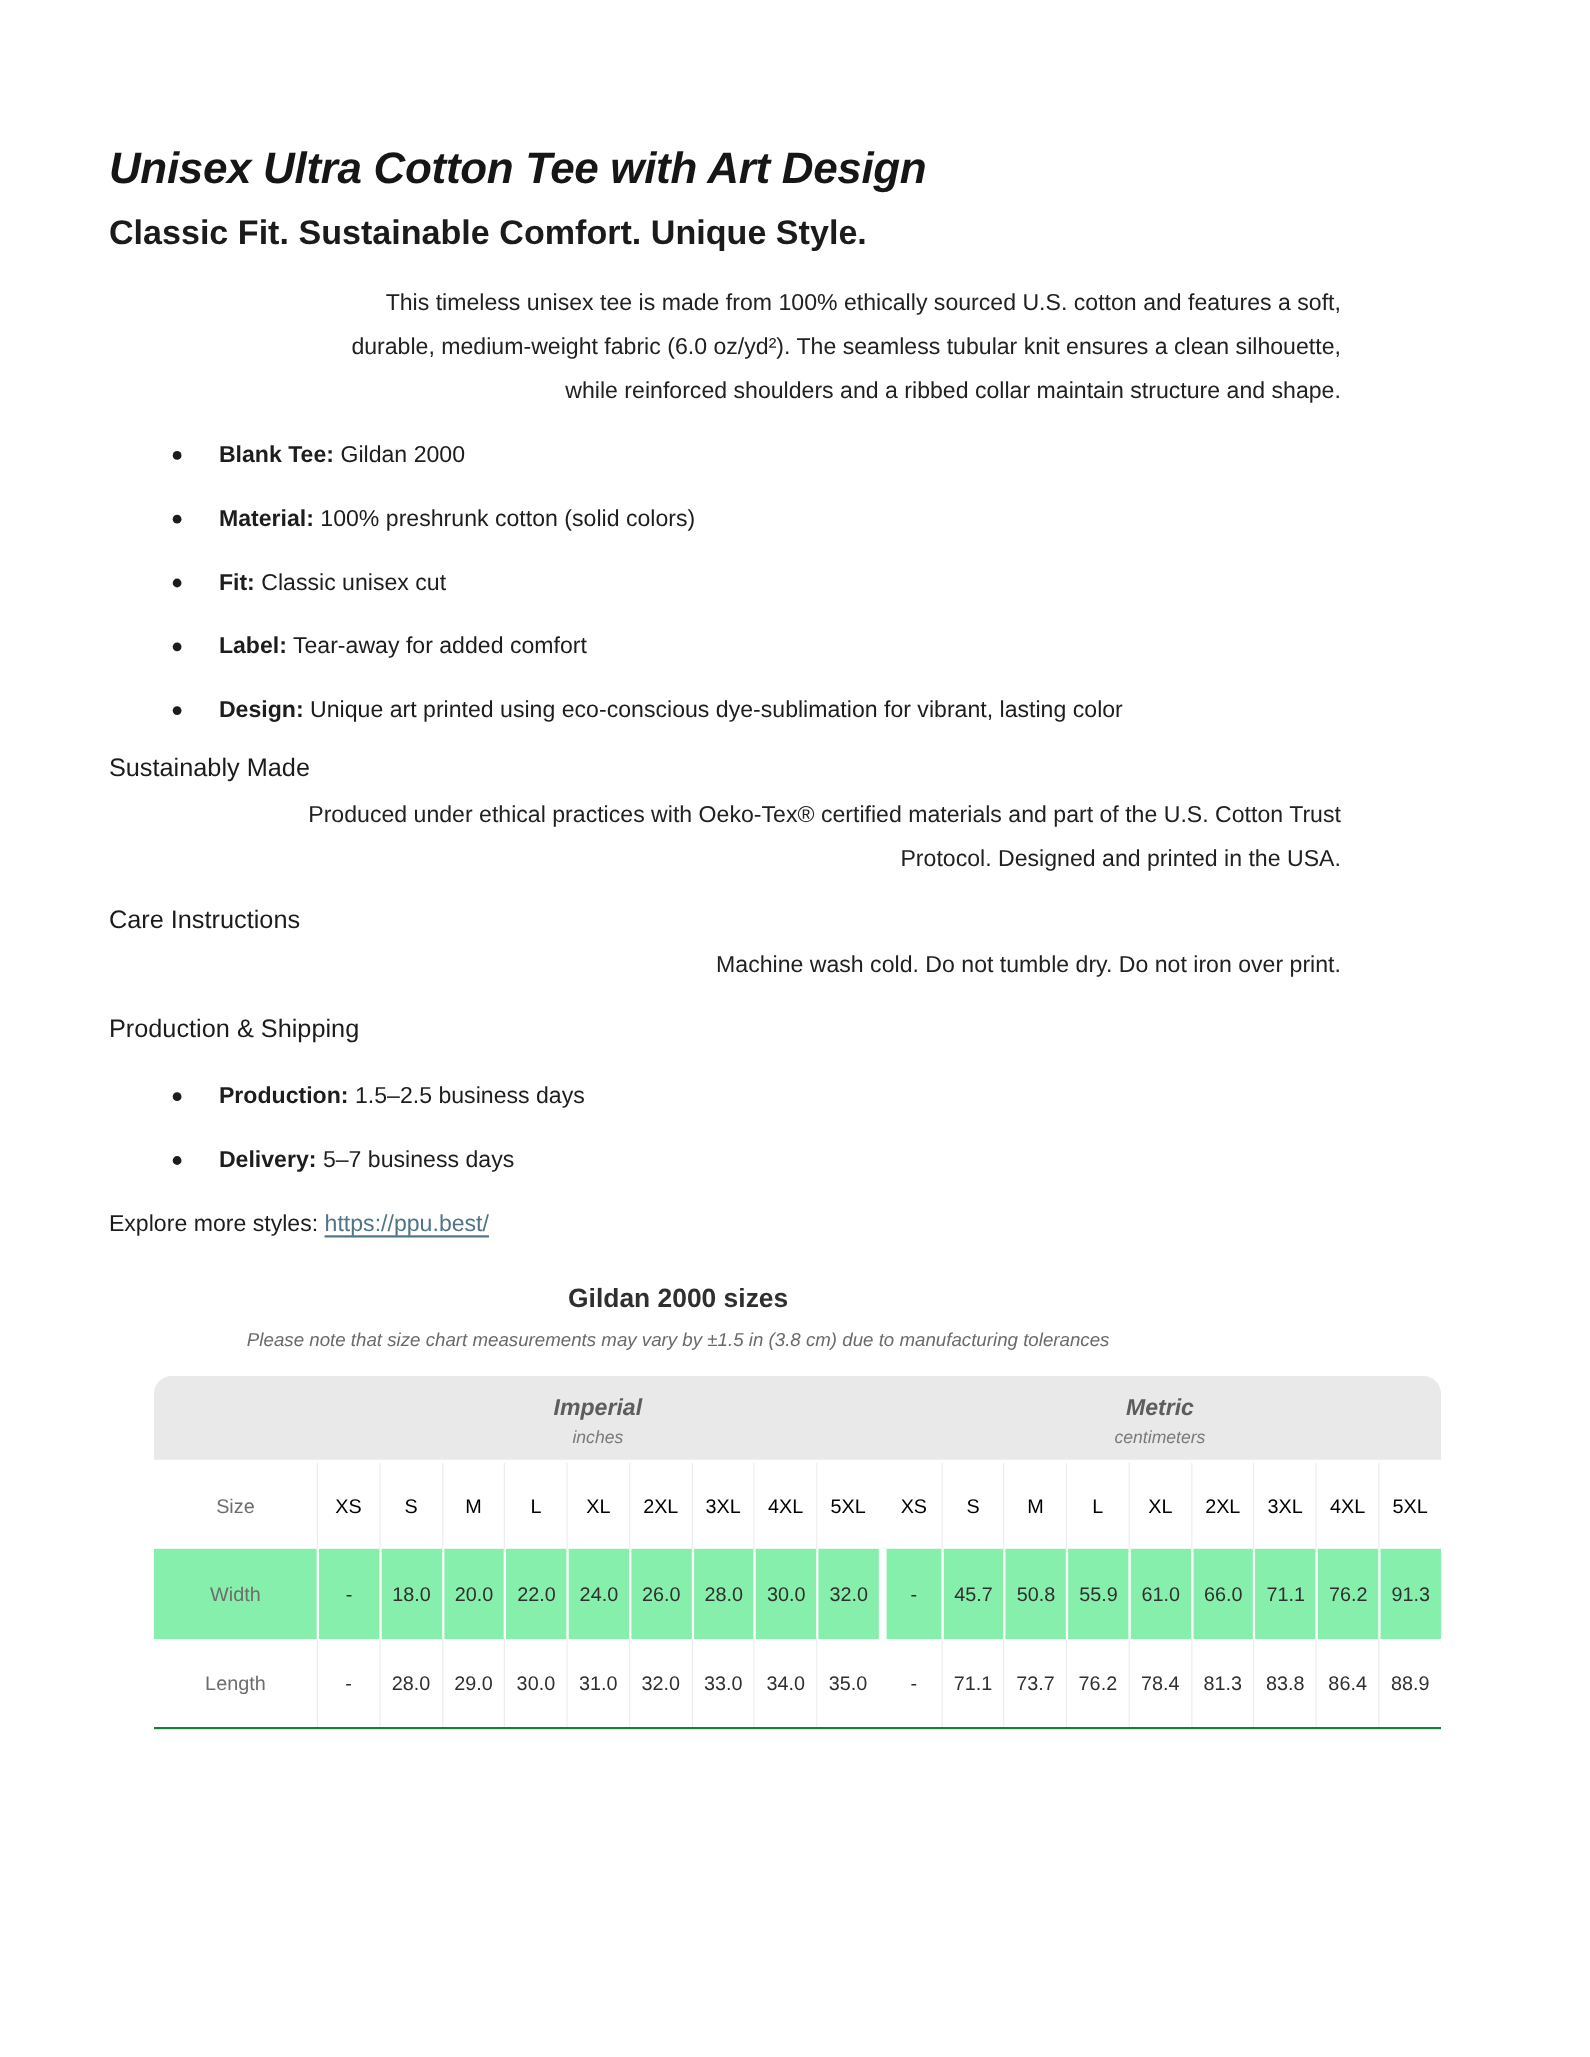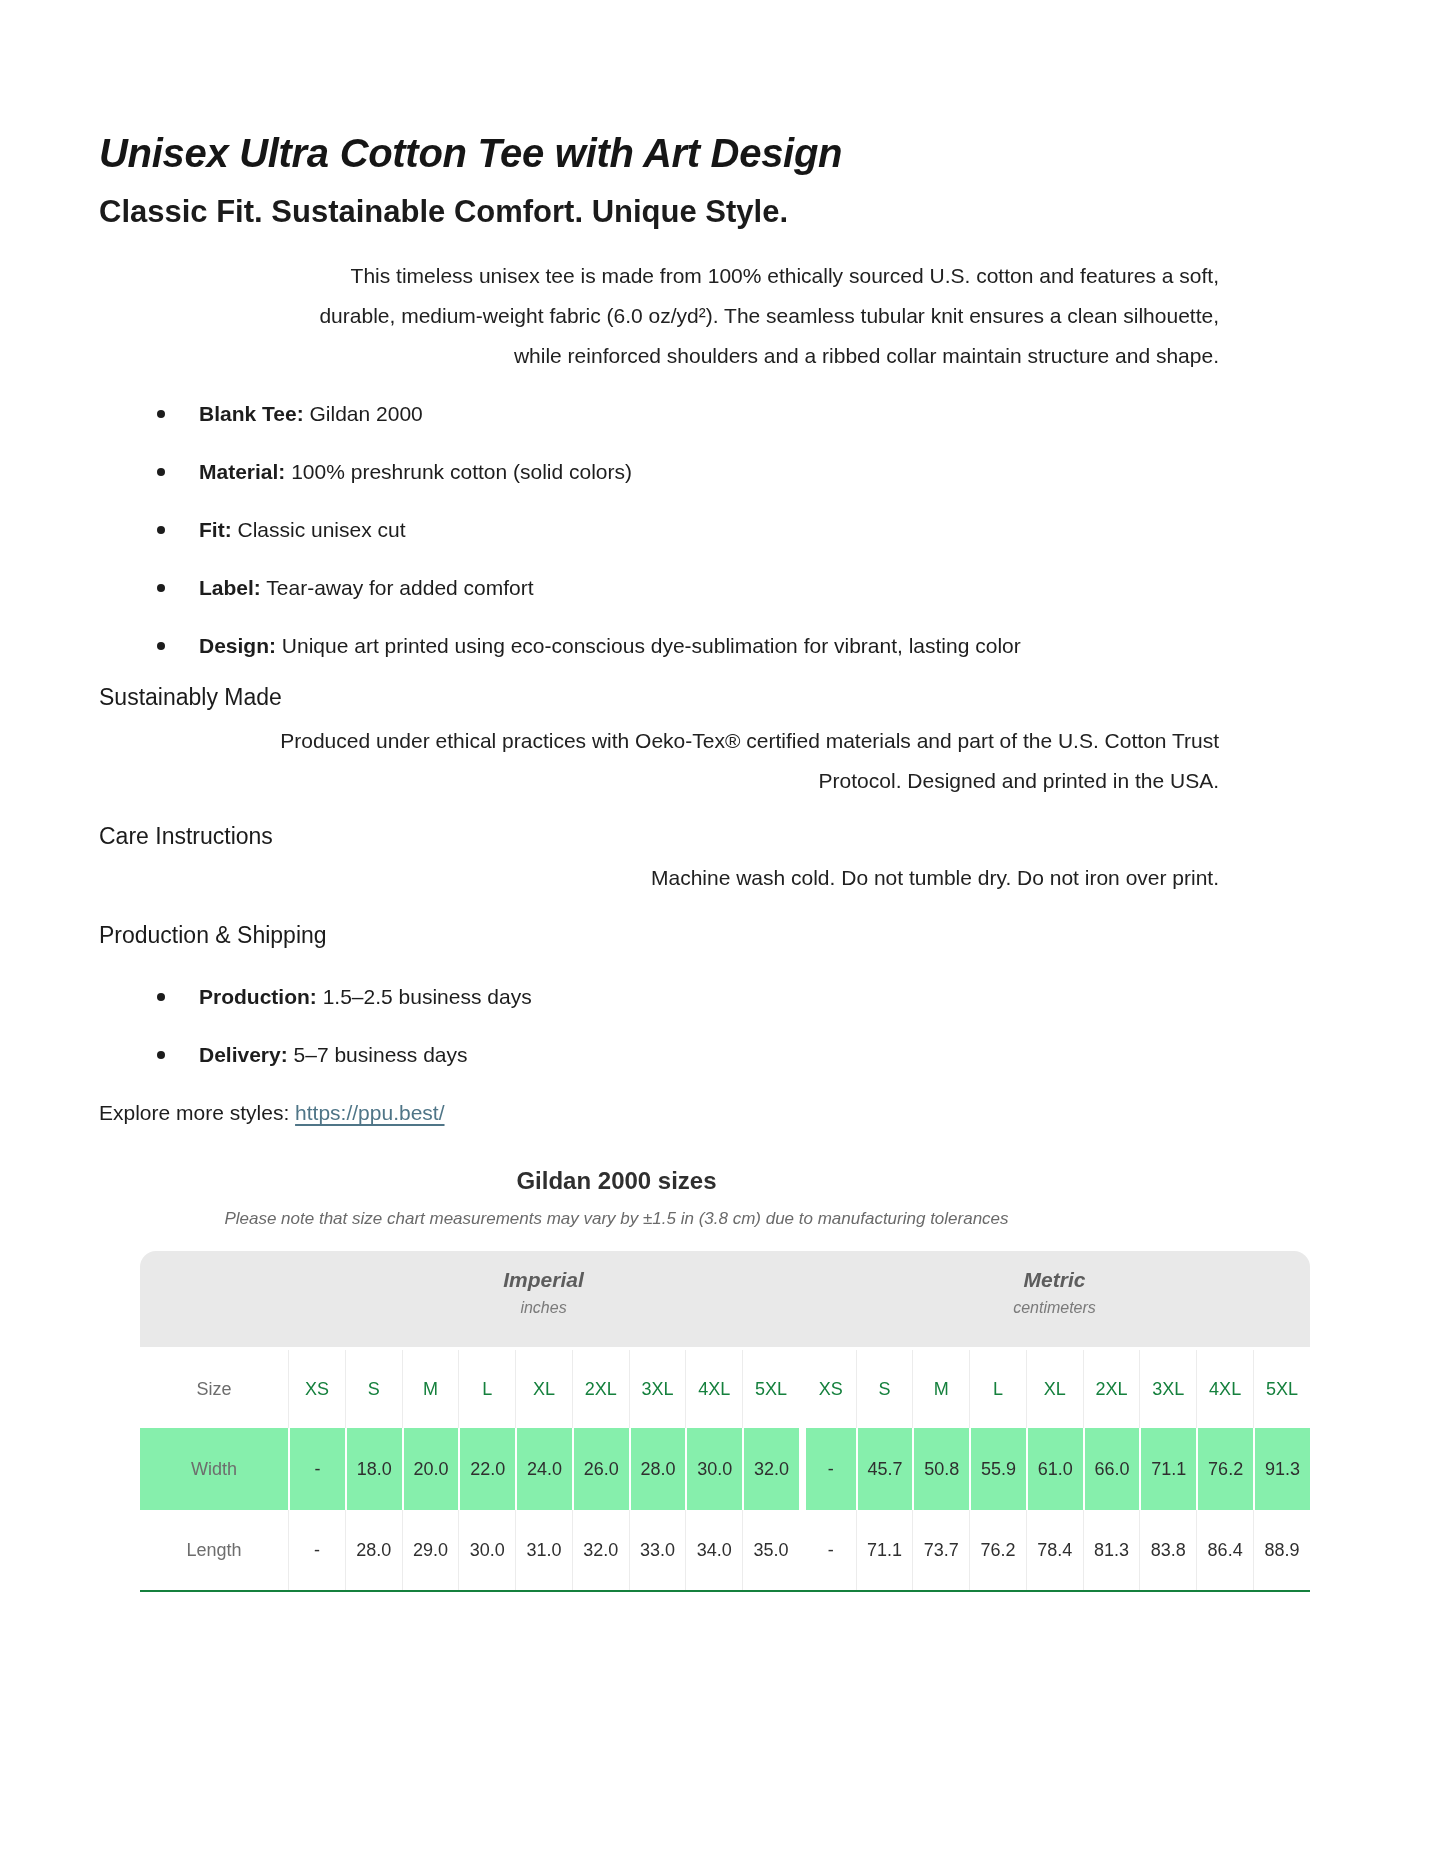--- a/index.html
+++ b/index.html
@@ -108,21 +108,21 @@
     font-style: italic;
     color: #6a6a6a;
   }
   .table-wrap {
     width: 1170px;
     margin: 22px 0 0 140px;
   }
   .band {
     display: flex;
     width: 1170px;
-    height: 96px;
+    height: 76px;
     background: #e9e9e9;
     border-radius: 16px 16px 0 0;
     margin-bottom: 3px;
     box-sizing: border-box;
   }
   .band-spacer { width: 148px; }
   .band-group { flex: 1; text-align: center; padding-top: 17px; }
   .band-name {
     font-size: 21px;
     font-weight: 700;
@@ -144,21 +144,21 @@
   }
   table.size-table th, table.size-table td {
     text-align: center;
     font-weight: 400;
     font-size: 18px;
     overflow: hidden;
   }
   tr.r-head th {
     height: 76px;
     background: #ffffff;
-    color: #15803d;
+    color: #000000;
     border-left: 1px solid #ececec;
   }
   tr.r-gray td {
     height: 80px;
     background: #86efac;
     color: #2f2f2f;
     border-left: 2px solid #ffffff;
   }
   tr.r-white td {
     height: 78px;

